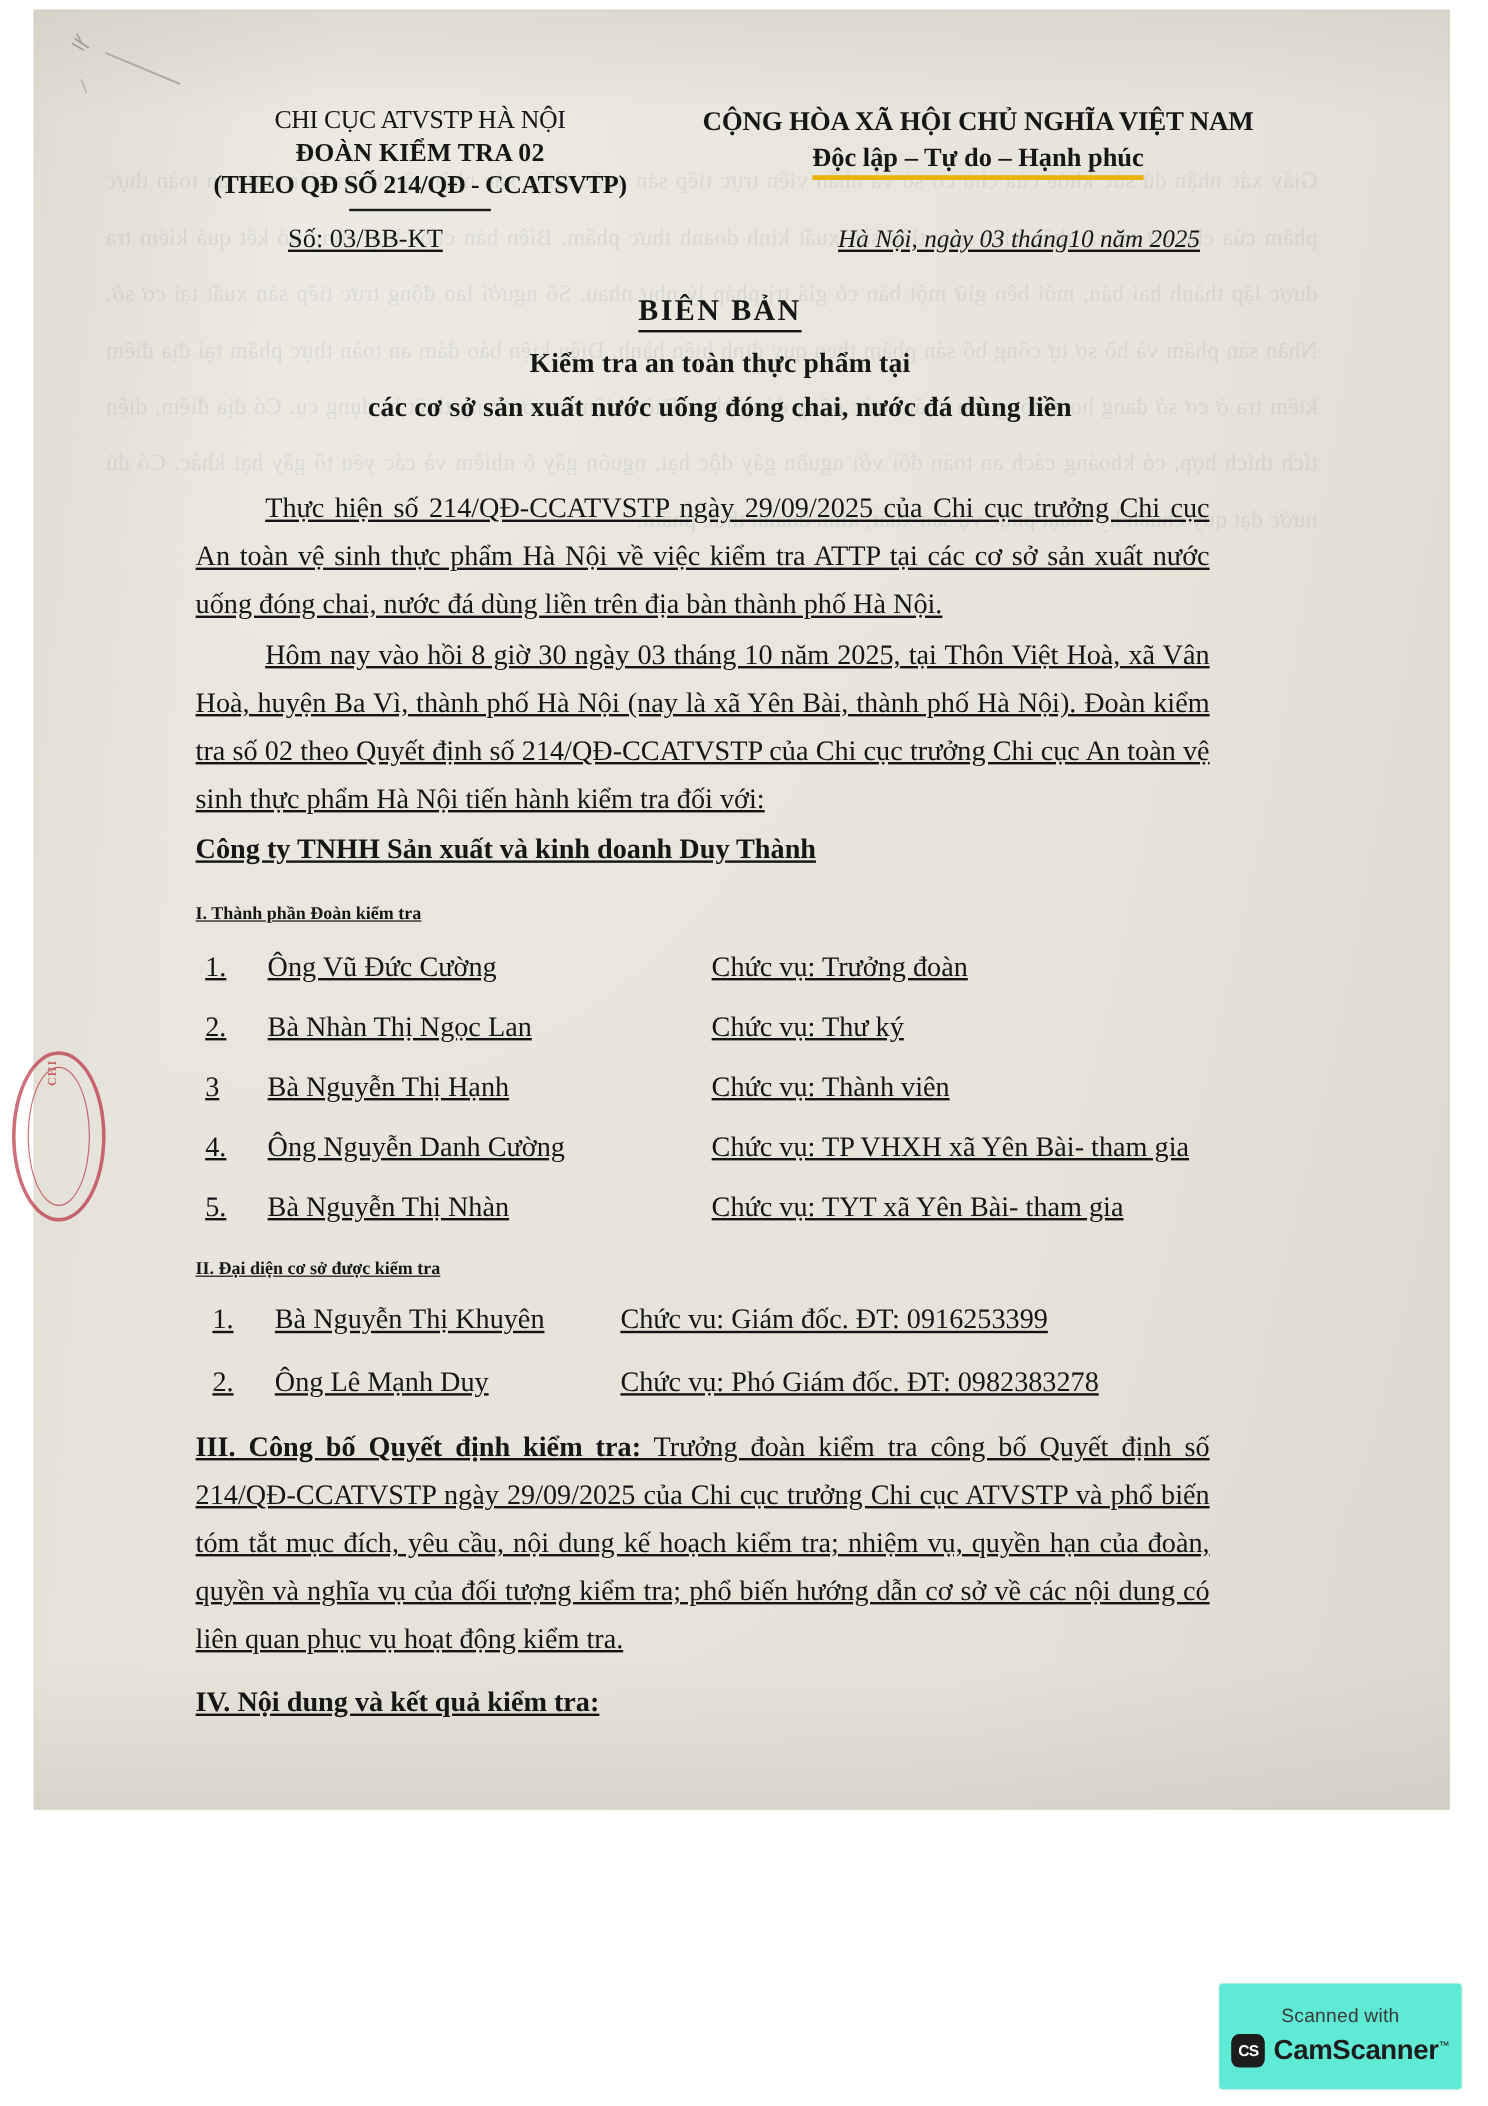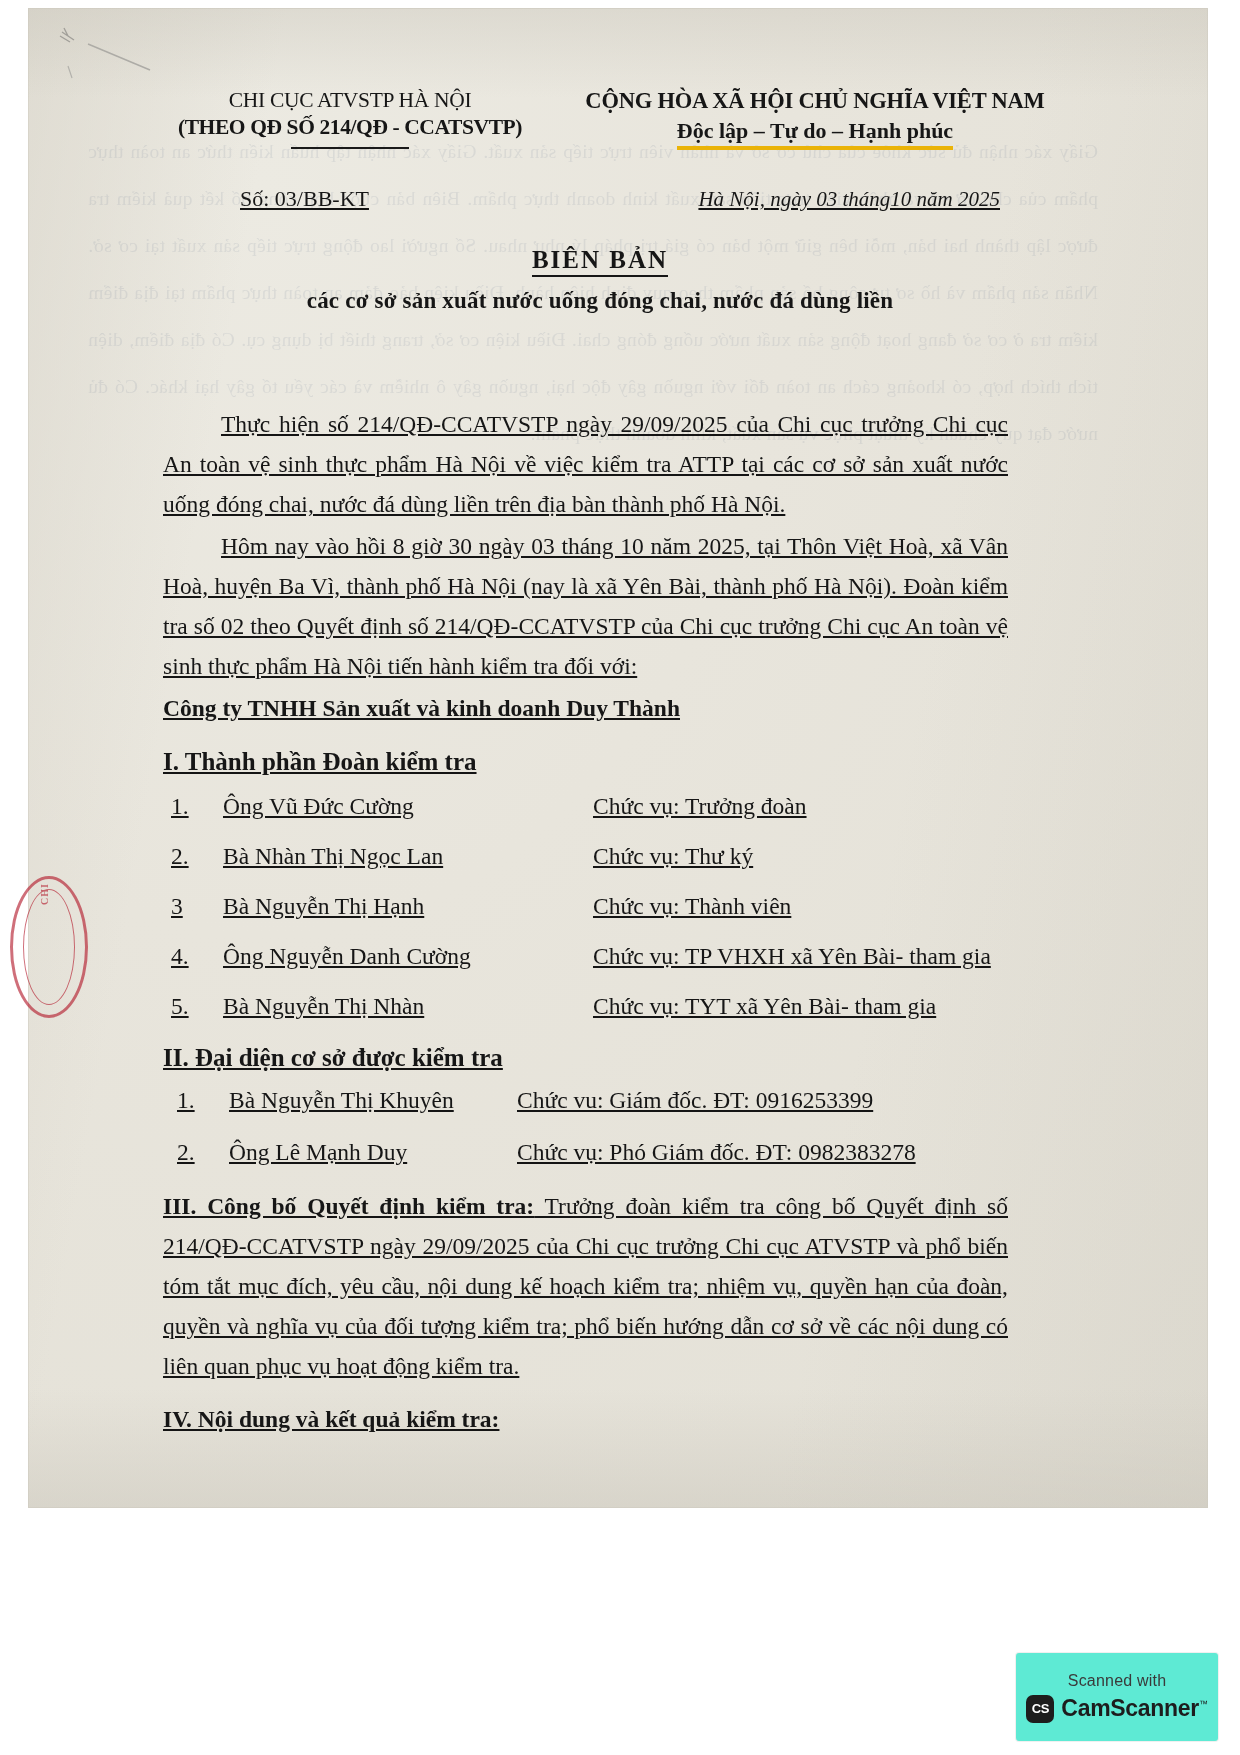--- a/index.html
+++ b/index.html
@@ -112,21 +112,21 @@
   
   .body{ position:absolute;left:163px;top:404px;width:845px;text-decoration:underline; }
   p.para{
     margin:0 0 2px 0;
     font-size:23.5px;line-height:40px;
     text-align:justify;text-justify:inter-word;
     text-indent:58px;
   }
   .bold{ font-weight:bold; }
   .company{ font-size:23.5px;font-weight:bold;line-height:40px;margin:2px 0 0 0;}
-  .sec-head{ font-size:25px;font-weight:bold;margin:16px 0 4px 0;line-height:36px;}
+  .sec-head{ font-size:15px;font-weight:bold;margin:16px 0 4px 0;line-height:36px;}
 
   
   .rows{ margin-top:8px; }
   .row{ display:flex;align-items:flex-start;margin-bottom:14px; }
   .r-num{ width:52px;flex:0 0 52px;font-size:23.5px;line-height:36px;padding-left:8px;}
   .r-name{ width:370px;flex:0 0 370px;font-size:23.5px;line-height:36px;}
   .r-role{ flex:1;font-size:23.5px;line-height:36px;}
 
   .rows2{ margin-top:6px; }
   .row2{ display:flex;align-items:flex-start;margin-bottom:16px; }
@@ -177,38 +177,40 @@
       <div class="seal-txt">CHI CỤC</div>
     </div>
 
   </div>
 
   <div id="doc">
 
     <div class="hdr">
       <div class="hdr-left">
         <div class="hl1 ink">CHI CỤC ATVSTP HÀ NỘI</div>
+        <div class="hl2 ink">ĐOÀN KIỂM TRA  02</div>
         <div class="hl3 ink">(THEO QĐ SỐ 214/QĐ - CCATSVTP)</div>
         <div class="rule-short"></div>
       </div>
       <div class="hdr-right">
         <div class="hr1 ink">CỘNG HÒA XÃ HỘI CHỦ NGHĨA VIỆT NAM</div>
         <div class="hr2 ink">Độc lập – Tự do – Hạnh phúc</div>
       </div>
     </div>
 
     <div class="soline">
       <div class="so ink">Số:  03/BB-KT</div>
       <div class="datev ink">Hà Nội, ngày 03 tháng10 năm 2025</div>
     </div>
 
     <div class="title-wrap">
       <div>
         <span class="t1 ink">BIÊN BẢN</span>
       </div>
+      <div class="t2 ink">Kiểm tra an toàn thực phẩm tại</div>
       <div class="t3 ink">các cơ sở sản xuất nước uống đóng chai, nước đá dùng liền</div>
     </div>
 
     <div class="body">
 
       <p class="para ink">Thực hiện số 214/QĐ-CCATVSTP ngày 29/09/2025 của Chi cục trưởng Chi cục An toàn vệ sinh thực phẩm Hà Nội về việc kiểm tra ATTP tại các cơ sở sản xuất nước uống đóng chai, nước đá dùng liền trên địa bàn thành phố Hà Nội.</p>
       <p class="para ink">Hôm nay vào hồi 8 giờ 30 ngày 03 tháng 10 năm 2025, tại Thôn Việt Hoà, xã Vân Hoà, huyện Ba Vì, thành phố Hà Nội (nay là xã Yên Bài, thành phố Hà Nội). Đoàn kiểm tra số 02 theo Quyết định số 214/QĐ-CCATVSTP của Chi cục trưởng Chi cục An toàn vệ sinh thực phẩm Hà Nội tiến hành kiểm tra đối với:</p>
       <p class="company ink">Công ty TNHH Sản xuất và kinh doanh Duy Thành</p>
 
       <div class="sec-head ink">I. Thành phần Đoàn kiểm tra</div>

